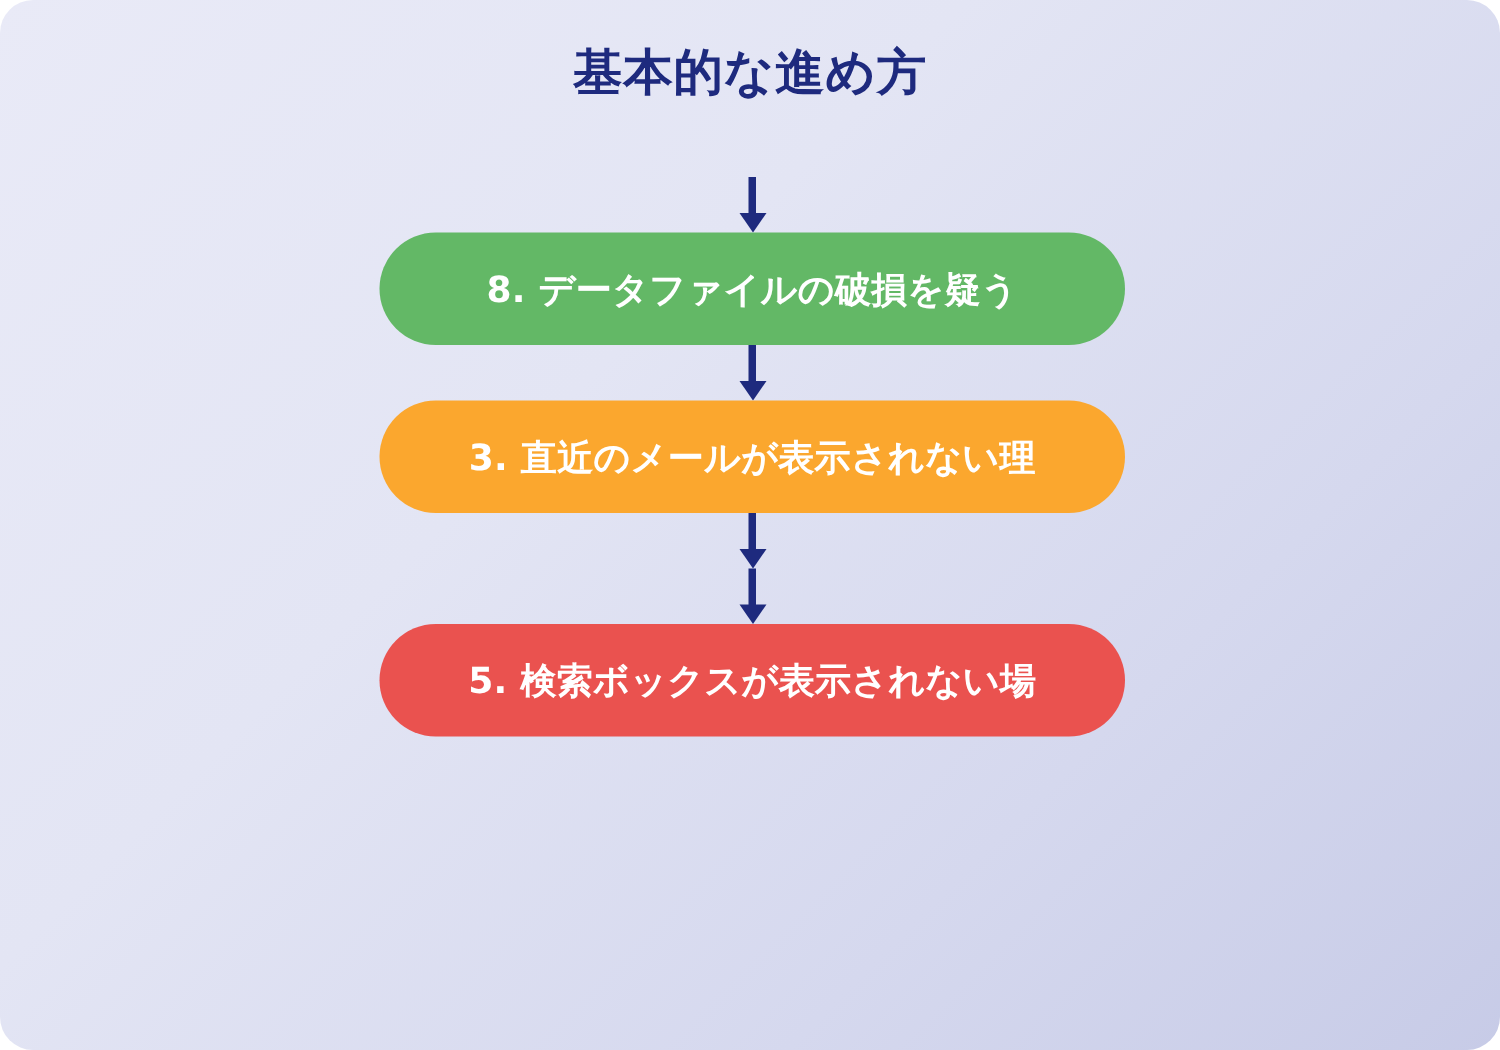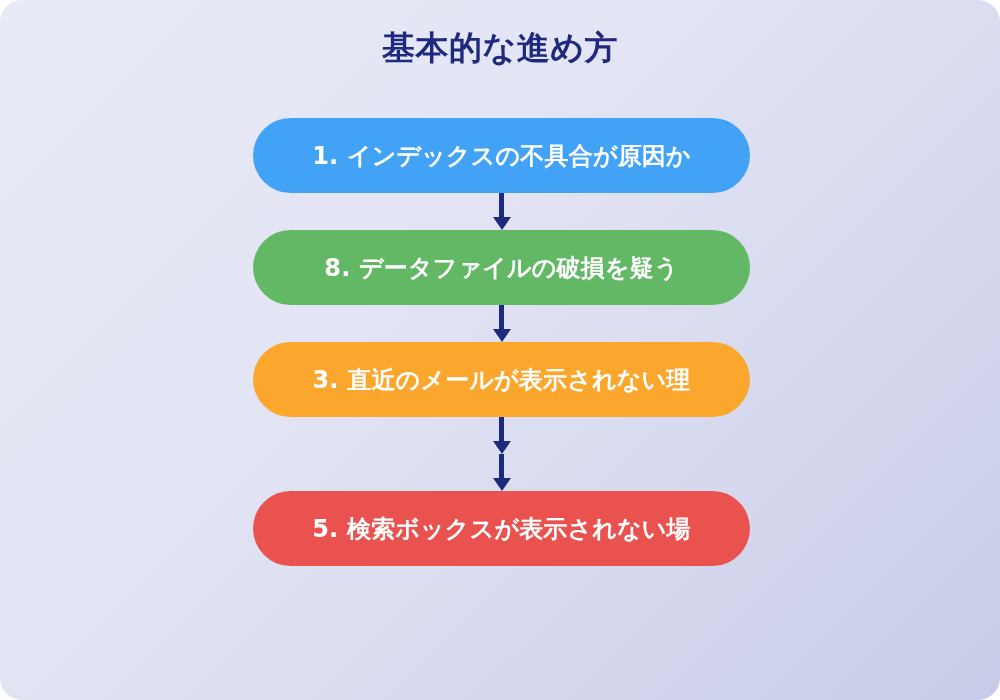--- a/index.html
+++ b/index.html
@@ -100,25 +100,20 @@
 </style>
 </head>
 <body>
 
 <div id="page">
 
   <div id="title">基本的な進め方</div>
 
   <div id="flow">
 
-    <div class="node-wrap">
-      <div class="node" style="background:#42a2f5;">
-        <span class="node-label">1. インデックスの不具合が原因か</span>
-      </div>
-    </div>
 
     <div class="connector">
       <div class="stem"></div>
       <div class="head"></div>
     </div>
 
     <div class="node-wrap">
       <div class="node" style="background:#63b866;">
         <span class="node-label">8. データファイルの破損を疑う</span>
       </div>

